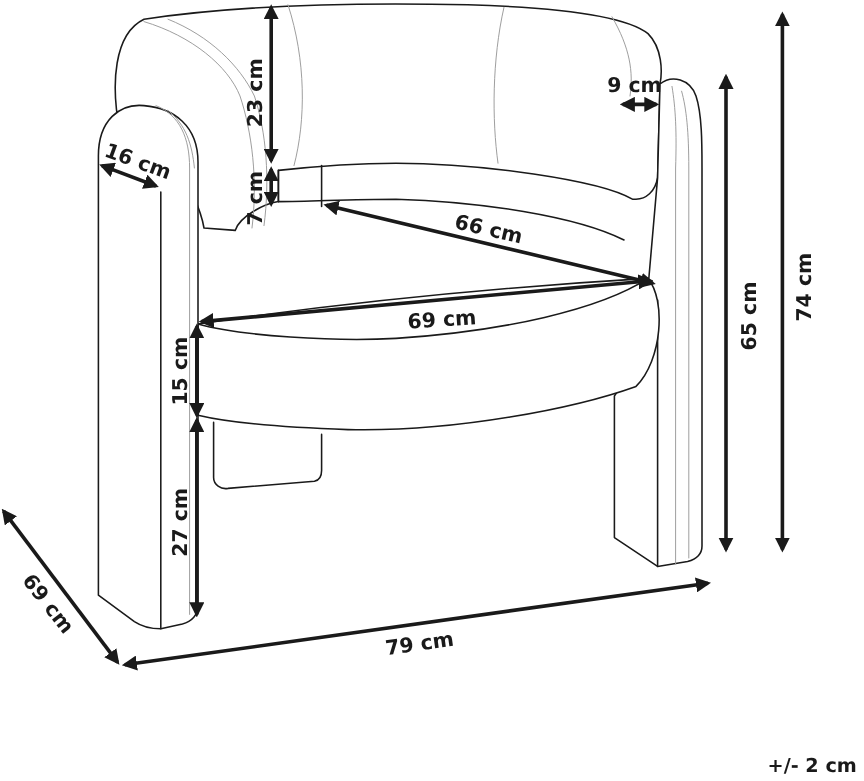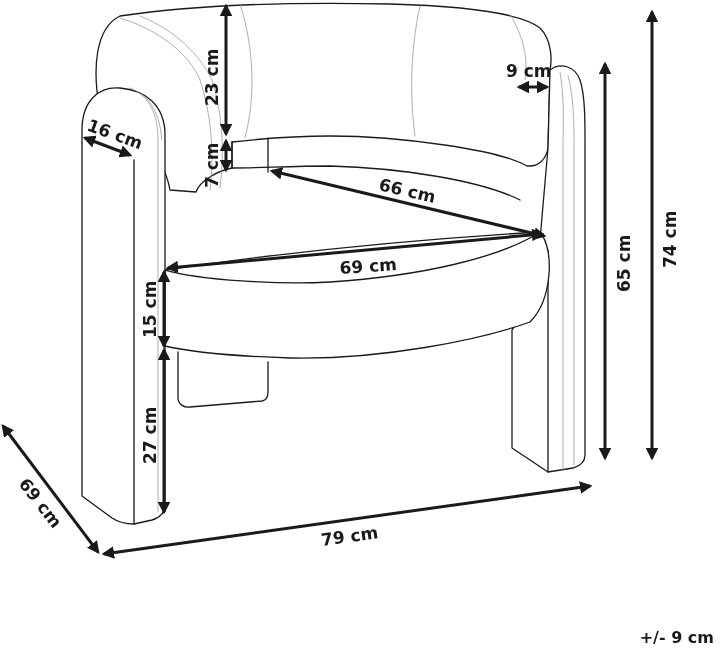--- a/index.html
+++ b/index.html
@@ -81,13 +81,13 @@
     <text class="lbl" transform="translate(340,274) rotate(-4)">69 cm</text>
     <text class="lbl" transform="translate(156,338) rotate(-90)">15 cm</text>
     <text class="lbl" transform="translate(156,464) rotate(-90)">27 cm</text>
     <text class="lbl" transform="translate(630,292) rotate(-90)">65 cm</text>
     <text class="lbl" transform="translate(676,268) rotate(-90)">74 cm</text>
     <text class="lbl" transform="translate(18,484) rotate(52)">69 cm</text>
     <text class="lbl" transform="translate(322,546) rotate(-8)">79 cm</text>
   </g>
 </svg>
 
-<div class="tol">+/- 9 cm</div>
+<div class="tol">+/- 2 cm</div>
 
 </body></html>

